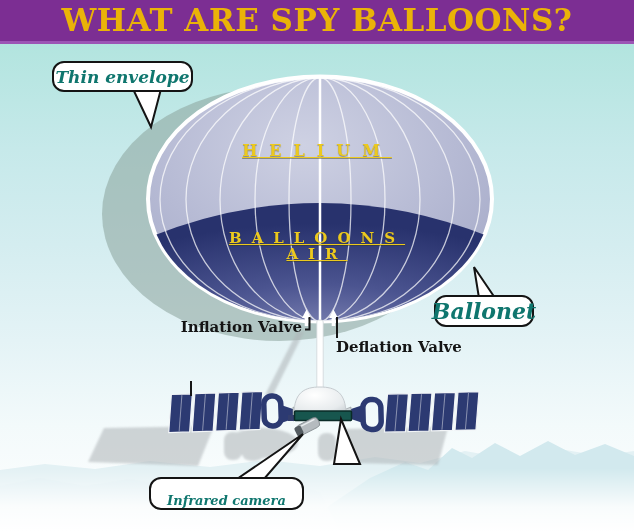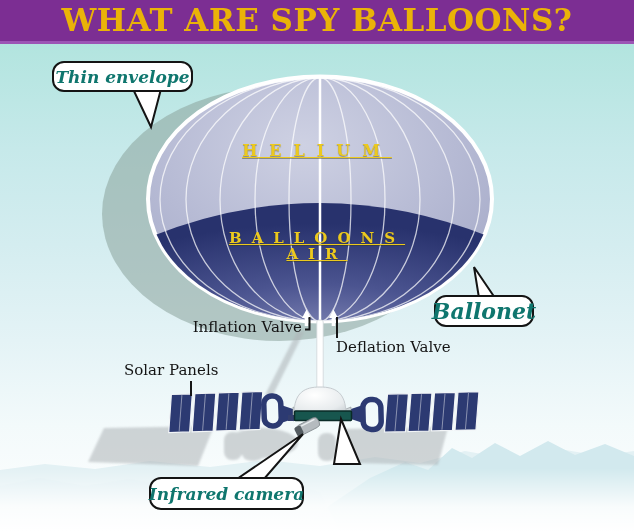--- a/index.html
+++ b/index.html
@@ -9,30 +9,30 @@
                    #d4edf0 46%,#e4f3f6 64%,#f3fafb 80%,#ffffff 100%);}
   .header{position:absolute;top:0;left:0;right:0;height:41px;background:#7c2e93;
           border-bottom:3px solid #9c55b5;display:flex;align-items:center;justify-content:center;z-index:4;}
   .header .title{color:#eab308;font-size:31px;font-weight:bold;letter-spacing:.5px;line-height:1;}
   svg.art{position:absolute;left:0;top:0;z-index:1;}
   .gas{position:absolute;left:0;width:634px;text-align:center;color:#ecc91e;font-weight:bold;z-index:2;
        text-shadow:0 1px 1px rgba(55,55,25,.45);text-decoration:underline;}
   .gas.helium{top:141px;font-size:16px;letter-spacing:12px;}
   .gas.out1{top:229px;font-size:15px;letter-spacing:10px;}
   .gas.out2{top:245px;font-size:15px;letter-spacing:10px;}
-  .ann{position:absolute;color:#141414;font-weight:normal;font-size:15px;line-height:1.1;z-index:3;white-space:nowrap;}
+  .ann{position:absolute;color:#141414;font-weight:bold;font-size:15px;line-height:1.1;z-index:3;white-space:nowrap;}
   .ann-inflation{right:332px;top:319px;}
   .ann-deflation{left:336px;top:339px;}
   .ann-solar{left:124px;top:362px;}
   .callout{position:absolute;background:#ffffff;border:2px solid #141414;border-radius:12px;
            color:#0f766e;font-weight:bold;display:flex;align-items:center;justify-content:center;
            z-index:3;white-space:nowrap;font-style:italic;}
   .co-thin{left:52px;top:61px;width:137px;height:27px;font-size:17px;}
   .co-ballonet{left:434px;top:295px;width:96px;height:28px;font-size:22px;}
-  .co-infrared{left:149px;top:477px;width:151px;height:29px;font-size:17px;}
+  .co-infrared{left:149px;top:477px;width:151px;height:29px;font-size:13px;align-items:flex-end;}
   .co-sensors{left:330px;top:462px;width:191px;height:34px;font-size:19px;}
 </style>
 </head>
 <body>
 
 <div class="page">
 
   <div class="header">
     <span class="title">WHAT ARE SPY BALLOONS?</span>
   </div>
@@ -179,21 +179,20 @@
       <polygon points="334,464 360,464 341,419"></polygon>
     </g>
   </svg>
 
   <div class="gas helium">HELIUM</div>
   <div class="gas out1">BALLOONS</div>
   <div class="gas out2">AIR</div>
 
   <div class="ann ann-inflation">Inflation Valve</div>
   <div class="ann ann-deflation">Deflation Valve</div>
-  <div class="ann ann-solar">Solar Panels</div>
 
   <div class="callout co-thin">
     <span>Thin envelope</span>
   </div>
   <div class="callout co-ballonet">
     <span>Ballonet</span>
   </div>
   <div class="callout co-infrared">
     <span>Infrared camera</span>
   </div>

